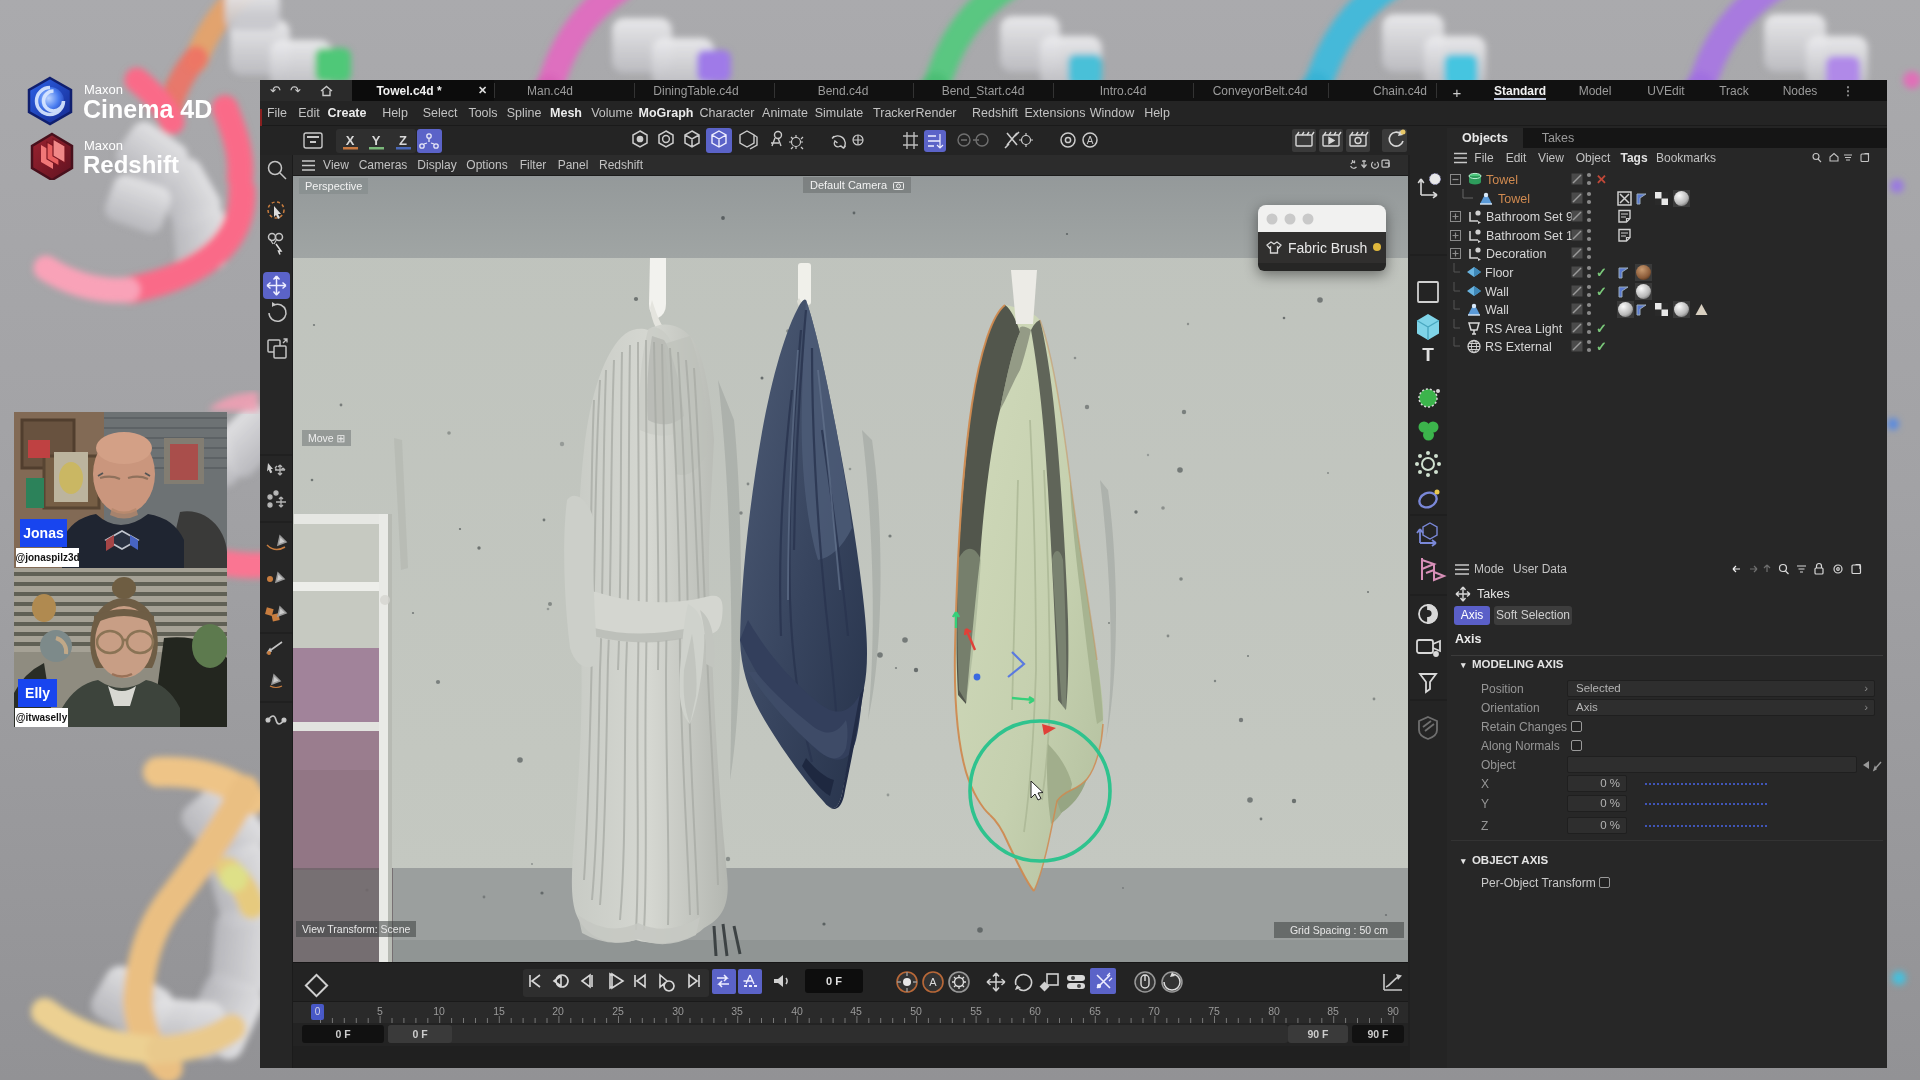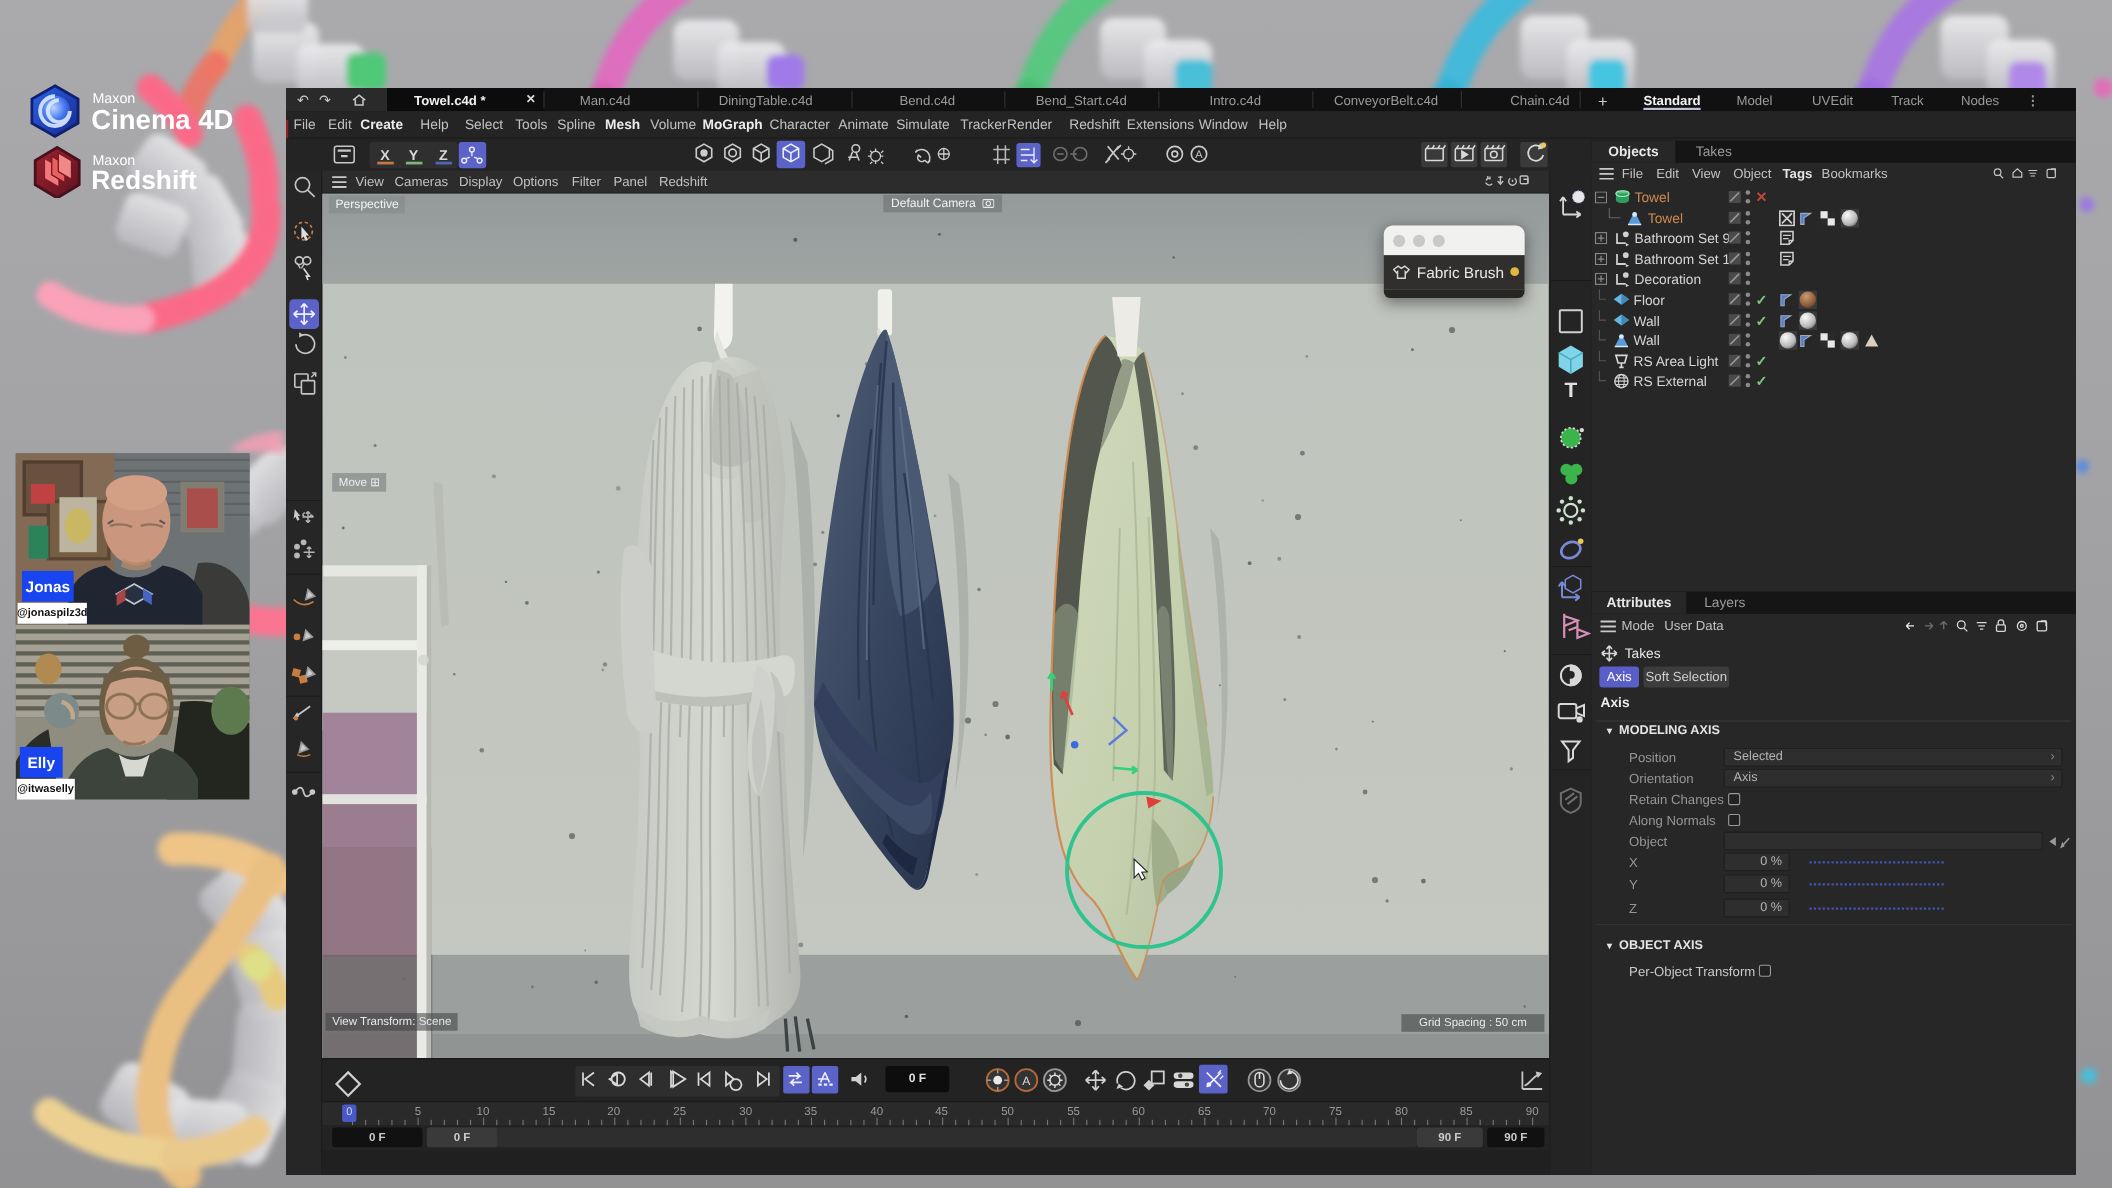--- a/index.html
+++ b/index.html
@@ -1111,24 +1111,20 @@
           </svg>
           <svg class="abs" style="left:138px;top:1px" width="8" height="17">
             <circle cx="4" cy="4" r="2.1" fill="#8a8a8a"></circle>
             <circle cx="4" cy="12" r="2.1" fill="#8a8a8a"></circle>
           </svg>
           <div class="abs" style="left:149px;top:2px;color:#7ac87a;font-weight:700;font-size:13px;">✓</div>
         </div>
       </div>
   </div>
   <div id="attrpanel" class="abs" style="left:1187px;top:458px;width:440px;height:530px;background:#272727;">
-    <div class="abs" style="left:0;top:0;width:440px;height:20px;background:#151515;">
-      <div class="abs" style="left:0;top:0;width:86px;height:20px;background:#272727;color:#e8e8e8;font-size:12.5px;font-weight:700;text-align:center;line-height:20px;">Attributes</div>
-      <div class="abs" style="left:86px;top:0;width:70px;height:20px;color:#9a9a9a;font-size:12.5px;text-align:center;line-height:20px;">Layers</div>
-    </div>
     <div class="abs" style="left:0;top:20px;width:440px;height:22px;">
       <svg class="abs" style="left:7px;top:5px" width="16" height="13">
           <path d="M1,2 h14 M1,6.5 h14 M1,11 h14" stroke="#c8c8c8" stroke-width="1.7"></path>
         </svg>
       <span class="vmi" style="left:42px;top:4px;">Mode</span>
         <span class="vmi" style="left:93px;top:4px;">User Data</span>
       <svg class="abs" style="left:283px;top:4px" width="150" height="15" viewBox="0 0 300 30">
         <g stroke="#d8d8d8" stroke-width="2.4" fill="none">
           <path d="M20,14 h-14 m0,0 l6,-6 m-6,6 l6,6" stroke="#f0f0f0"></path>
           <g opacity="0.4">

